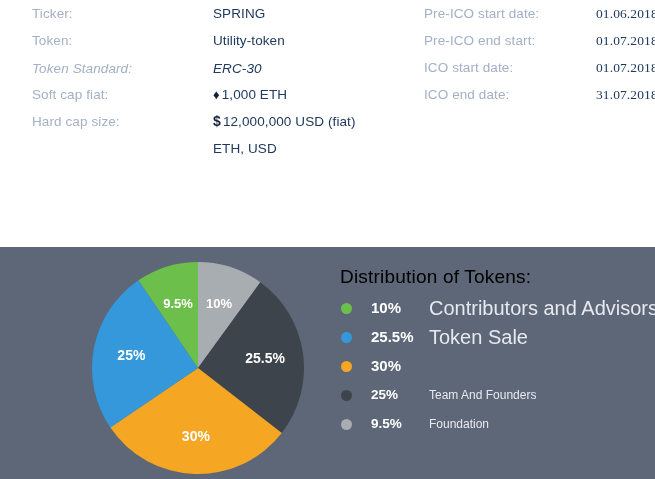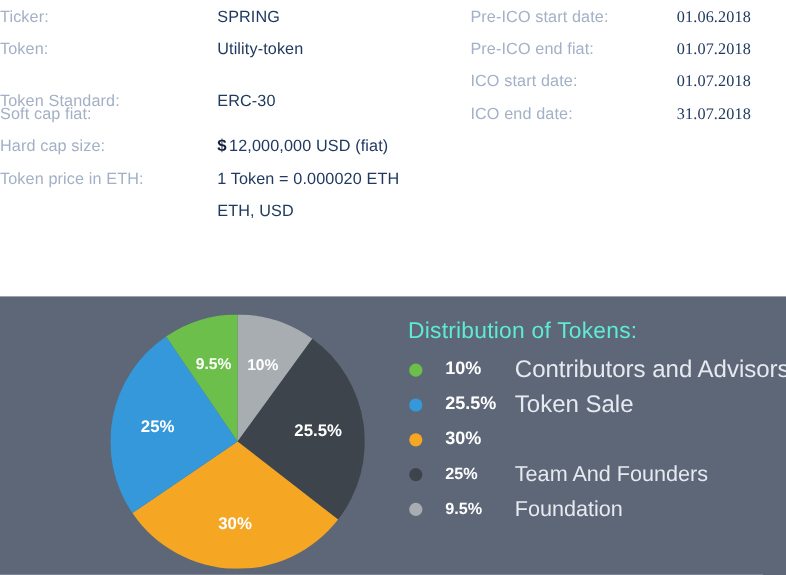--- a/index.html
+++ b/index.html
@@ -17,21 +17,21 @@
 
   
   #info-section {
     position: absolute;
     left: 0; top: 0;
     width: 655px;
     height: 247px;
     background: #ffffff;
   }
 
-  .info-col { position: absolute; top: 0; }
+  .info-col { position: absolute; top: 0; padding-left: 32px; }
   #info-col-left  { left: 0px;   width: 360px; }
   #info-col-right { left: 374px; width: 281px; }
 
   .info-row {
     position: relative;
     height: 27px;
     line-height: 27px;
     white-space: nowrap;
   }
 
@@ -87,21 +87,21 @@
   
   #legend {
     position: absolute;
     left: 338px; top: 0;
     width: 317px; height: 232px;
   }
   #legend-title {
     position: absolute;
     left: 2px; top: 19px;
     font-size: 19px;
-    color: #5eead4;
+    color: #000000;
     letter-spacing: 0.2px;
     white-space: nowrap;
   }
   .legend-row {
     position: absolute;
     left: 0;
     width: 317px;
     height: 29px;
     white-space: nowrap;
   }
@@ -120,63 +120,60 @@
   }
   .legend-name {
     position: absolute;
     left: 91px; top: 0;
     line-height: 26px;
     color: #e6eaf0;
   }
   .lg-big  .legend-pct  { font-size: 15px; }
   .lg-big  .legend-name { font-size: 20px; }
   .lg-small .legend-pct  { font-size: 13.5px; }
-  .lg-small .legend-name { font-size: 18px; text-align: right; }
+  .lg-small .legend-name { font-size: 12px; text-align: right; }
 </style>
 </head>
 <body>
 
 <div id="info-section">
 
   <div class="info-col" id="info-col-left">
       <div class="info-row" style="top: 0px;">
         <span class="info-label">Ticker:</span>
         <span class="info-value">SPRING</span>
       </div>
       <div class="info-row" style="top: 0px;">
         <span class="info-label">Token:</span>
         <span class="info-value">Utility-token</span>
       </div>
-      <div class="info-row" style="top: 16px;">
+      <div class="info-row" style="top: 1px; font-style: italic;">
         <span class="info-label">Token Standard:</span>
         <span class="info-value">ERC-30</span>
       </div>
       <div class="info-row" style="top: 0px;">
         <span class="info-label">Soft cap fiat:</span>
+        <span class="info-value"><span class="sym sym-eth">♦</span>1,000 ETH</span>
       </div>
       <div class="info-row" style="top: 0px;">
         <span class="info-label">Hard cap size:</span>
         <span class="info-value"><span class="sym">$</span>12,000,000 USD (fiat)</span>
       </div>
       <div class="info-row" style="top: 0px;">
-        <span class="info-label">Token price in ETH:</span>
-        <span class="info-value">1 Token = 0.000020 ETH</span>
-      </div>
-      <div class="info-row" style="top: 0px;">
         <span class="info-value">ETH, USD</span>
       </div>
     </div>
 
   <div class="info-col" id="info-col-right">
       <div class="info-row">
         <span class="info-label">Pre-ICO start date:</span>
         <span class="info-value">01.06.2018</span>
       </div>
       <div class="info-row">
-        <span class="info-label">Pre-ICO end fiat:</span>
+        <span class="info-label">Pre-ICO end start:</span>
         <span class="info-value">01.07.2018</span>
       </div>
       <div class="info-row">
         <span class="info-label">ICO start date:</span>
         <span class="info-value">01.07.2018</span>
       </div>
       <div class="info-row">
         <span class="info-label">ICO end date:</span>
         <span class="info-value">31.07.2018</span>
       </div>

